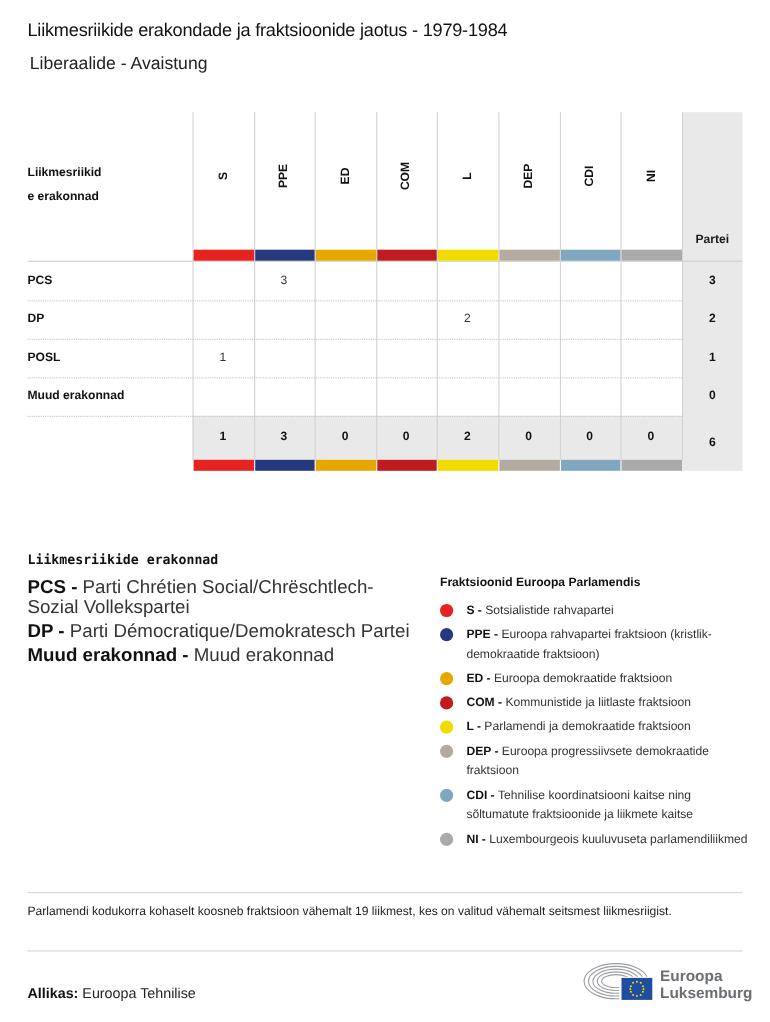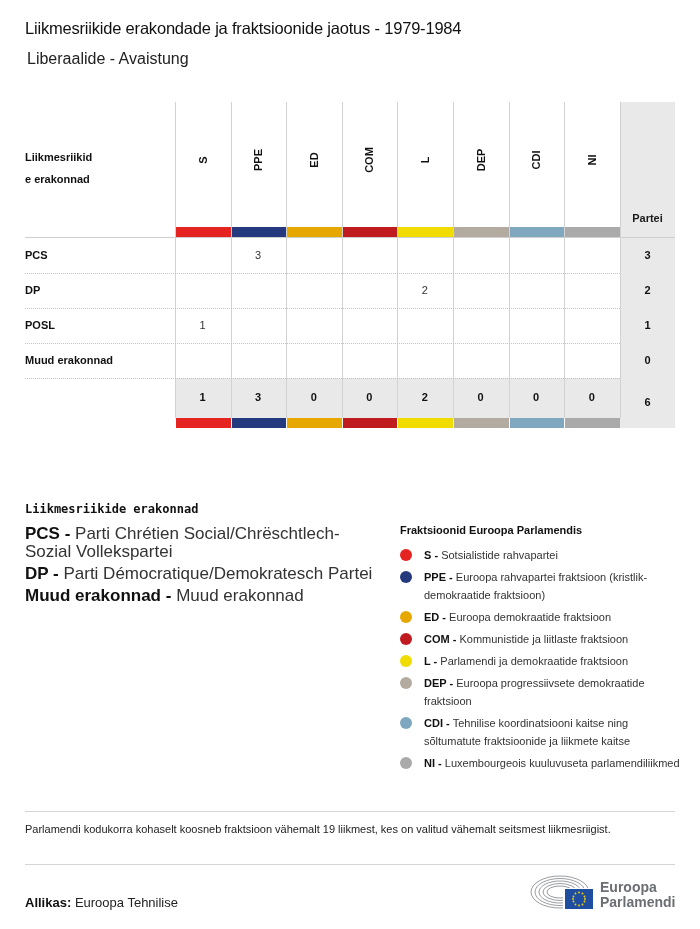--- a/index.html
+++ b/index.html
@@ -214,15 +214,15 @@
       <circle cx="45.5" cy="32.5" r="0.9"></circle>
         <circle cx="43.5" cy="29.5" r="0.9"></circle>
         <circle cx="43.5" cy="24.5" r="0.9"></circle>
       <circle cx="45.5" cy="21.5" r="0.9"></circle>
         <circle cx="55" cy="27" r="0.9"></circle>
         <circle cx="43" cy="27" r="0.9"></circle>
     </g>
   </svg>
   <div class="logo-text">
     <div>Euroopa</div>
-    <div>Parlamendi</div>
+    <div>Luksemburg</div>
   </div>
 </div>
 
 </body></html>

